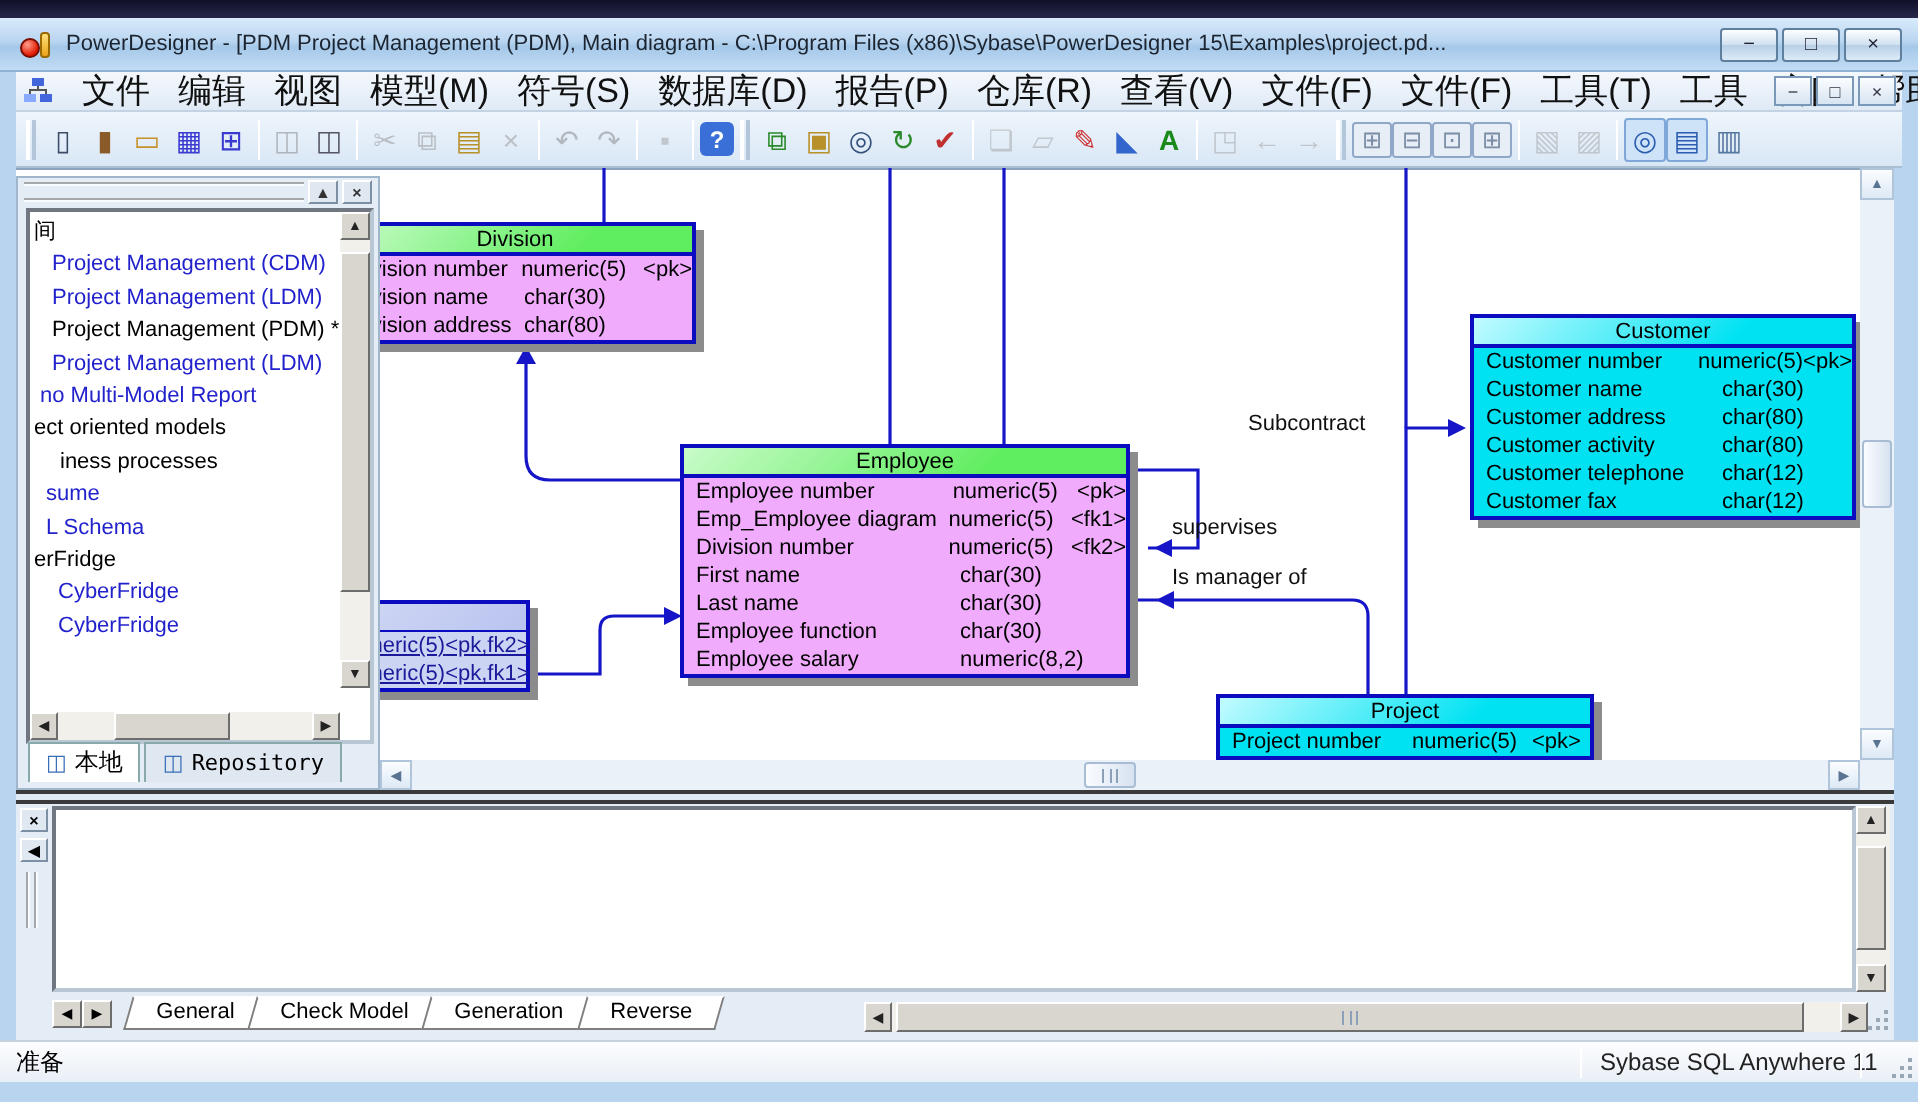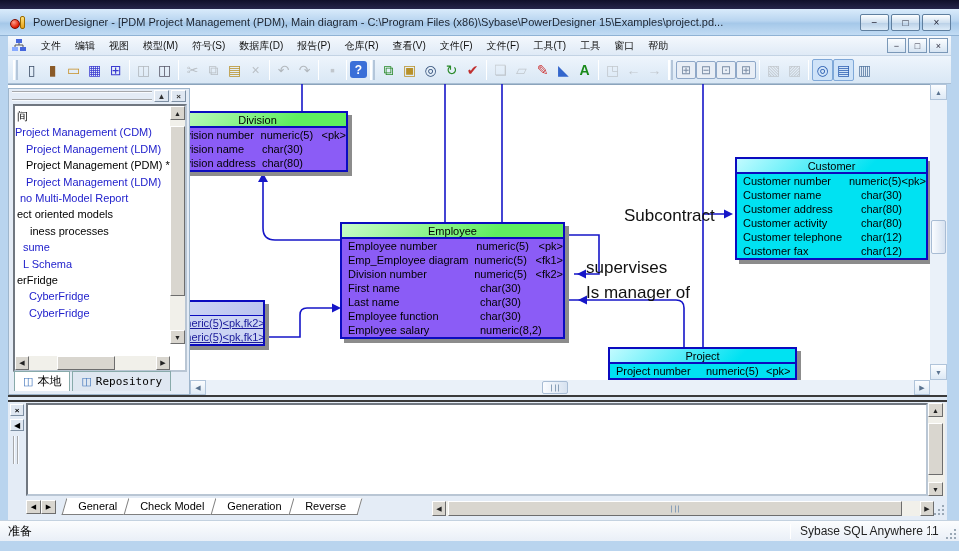--- a/index.html
+++ b/index.html
@@ -12,42 +12,42 @@
   .titlebar{left:0;top:9px;width:959px;height:27px;background:linear-gradient(#d9ebfb 0%,#b9d5f0 45%,#a5c8e9 55%,#c2dcf4 100%);display:flex;align-items:center;padding:0 6px;border-bottom:1px solid #8fb2d4}
   .app-icon{width:16px;height:15px;position:relative;margin:0 7px 0 4px}
   .app-icon .ball{position:absolute;left:0;top:4px;width:10px;height:10px;border-radius:50%;background:radial-gradient(circle at 35% 30%,#ff9d8a,#e01800 70%);border:1px solid #7a0c00}
   .app-icon .bar{position:absolute;right:1px;top:1px;width:5px;height:13px;border-radius:2px;background:linear-gradient(#ffe27a,#e8a21a);border:1px solid #9a6a00}
   .title-text{font-size:11px;color:#1c2430;white-space:nowrap;overflow:hidden;flex:1}
   .win-btns{display:flex;gap:2px;margin-right:2px}
   .wbtn{width:29px;height:17px;border:1px solid #5f7f9f;border-radius:2px;background:linear-gradient(#fdfeff,#cfe0f0 50%,#b8cfe6 51%,#dcebf8);display:flex;align-items:center;justify-content:center;font-size:10px;color:#223}
 
   .menubar{left:8px;top:36px;width:943px;height:20px;background:linear-gradient(#f4f8fd,#dfeaf6);display:flex;align-items:center;border-bottom:1px solid #c3d3e4}
   .menu-glyph{margin:0 8px 0 4px;display:inline-flex}
-  .menu-item{padding:2px 7px;font-size:10px;color:#111;white-space:nowrap}
+  .menu-item{padding:2px 7px;font-size:17px;color:#111;white-space:nowrap}
   .mdi-btns{position:absolute;right:3px;top:2px;display:flex;gap:2px}
   .mbtn{width:19px;height:15px;border:1px solid #7a98b8;background:linear-gradient(#fbfdff,#d6e4f2);display:flex;align-items:center;justify-content:center;font-size:9px;color:#334}
 
   .toolbar{left:8px;top:56px;width:943px;height:28px;background:linear-gradient(#eef5fc,#d9e7f5);display:flex;align-items:center;padding:0 2px;border-bottom:1px solid #a9bfd4;overflow:hidden}
   .handle{width:5px;height:20px;border-left:2px solid #ffffff;border-right:2px solid #b4c6da;margin:0 3px}
   .tsep{width:1px;height:20px;background:#b4c6da;border-right:1px solid #fff;margin:0 3px}
   .tbtn{width:21px;height:22px;display:flex;align-items:center;justify-content:center;font-size:14px;line-height:1}
   .tbtn.disabled{opacity:.45;filter:grayscale(1)}
   .tbtn.active{background:#cfe3f8;border:1px solid #7fa8d8;border-radius:2px}
   .tbtn.framed{border:1px solid #8fa8c8;border-radius:2px;background:#e8eef6;width:20px;height:18px;font-size:12px}
   .tbtn.help{background:#3a6fd8;color:#fff;border-radius:3px;width:17px;height:17px;font-weight:bold;font-size:12px}
 
   
   .canvas{left:8px;top:84px;width:922px;height:296px;background:#fff;overflow:hidden;box-shadow:inset 0 1px 0 #8ca4bc}
   .connectors{position:absolute;left:0;top:0;width:922px;height:296px}
-  .rel-label{position:absolute;font-size:17px;color:#111;white-space:nowrap}
+  .rel-label{position:absolute;font-size:11px;color:#111;white-space:nowrap}
 
   .entity{position:absolute;border:2px solid #0b0bbf;box-shadow:4px 4px 0 #8c8c8c;font-size:11px}
   .entity .ehdr{text-align:center;line-height:14px;height:15px;border-bottom:2px solid #0b0bbf;overflow:hidden}
   .entity .erow{display:flex;line-height:14px;padding:0 0 0 6px;white-space:nowrap}
-  .entity.green{background:#8b5cf6}
+  .entity.green{background:#f0abfc}
   .entity.green .ehdr{background:linear-gradient(135deg,#c9fbc9,#5fee5f 70%)}
   .entity.cyan{background:#00e2f2}
   .entity.cyan .ehdr{background:linear-gradient(135deg,#c2fbff,#00e2f2 70%)}
   .entity.lav{background:#ccd4f4}
   .entity.lav .ehdr{background:linear-gradient(135deg,#eef1fc,#b9c3ef);border-bottom-width:1px;height:14px}
   .entity .cn{overflow:hidden}
   .e-div .cn{width:87px}.e-div .ct{width:62px}
   .e-emp .cn{width:132px}.e-emp .ct{width:64px}
   .e-cus .cn{width:118px}.e-cus .ct{width:56px}
   .e-prj .cn{width:90px}.e-prj .ct{width:60px}
@@ -363,21 +363,21 @@
 </div>
 <div class="abs a-sb" style="left:930px;top:380px;width:17px;height:15px"></div>
 
 <div class="abs browser">
   <span class="b-head"></span>
   <span class="b-up">▲</span>
   <span class="b-close">×</span>
   <div class="listbox">
     <div class="tree-items">
       <div class="t-item" style="padding-left: 2px; color: rgb(0, 0, 0);">间</div>
-      <div class="t-item" style="color: rgb(34, 34, 204);">Project Management (CDM)</div>
+      <div class="t-item" style="padding-left: 11px; color: rgb(34, 34, 204);">Project Management (CDM)</div>
       <div class="t-item" style="padding-left: 11px; color: rgb(34, 34, 204);">Project Management (LDM)</div>
       <div class="t-item" style="padding-left: 11px; color: rgb(0, 0, 0);">Project Management (PDM) *</div>
       <div class="t-item" style="padding-left: 11px; color: rgb(34, 34, 204);">Project Management (LDM)</div>
       <div class="t-item" style="padding-left: 5px; color: rgb(34, 34, 204);">no Multi-Model Report</div>
       <div class="t-item" style="padding-left: 2px; color: rgb(0, 0, 0);">ect oriented models</div>
       <div class="t-item" style="padding-left: 15px; color: rgb(0, 0, 0);">iness processes</div>
       <div class="t-item" style="padding-left: 8px; color: rgb(34, 34, 204);">sume</div>
       <div class="t-item" style="padding-left: 8px; color: rgb(34, 34, 204);">L Schema</div>
       <div class="t-item" style="padding-left: 2px; color: rgb(0, 0, 0);">erFridge</div>
       <div class="t-item" style="padding-left: 14px; color: rgb(34, 34, 204);">CyberFridge</div>

